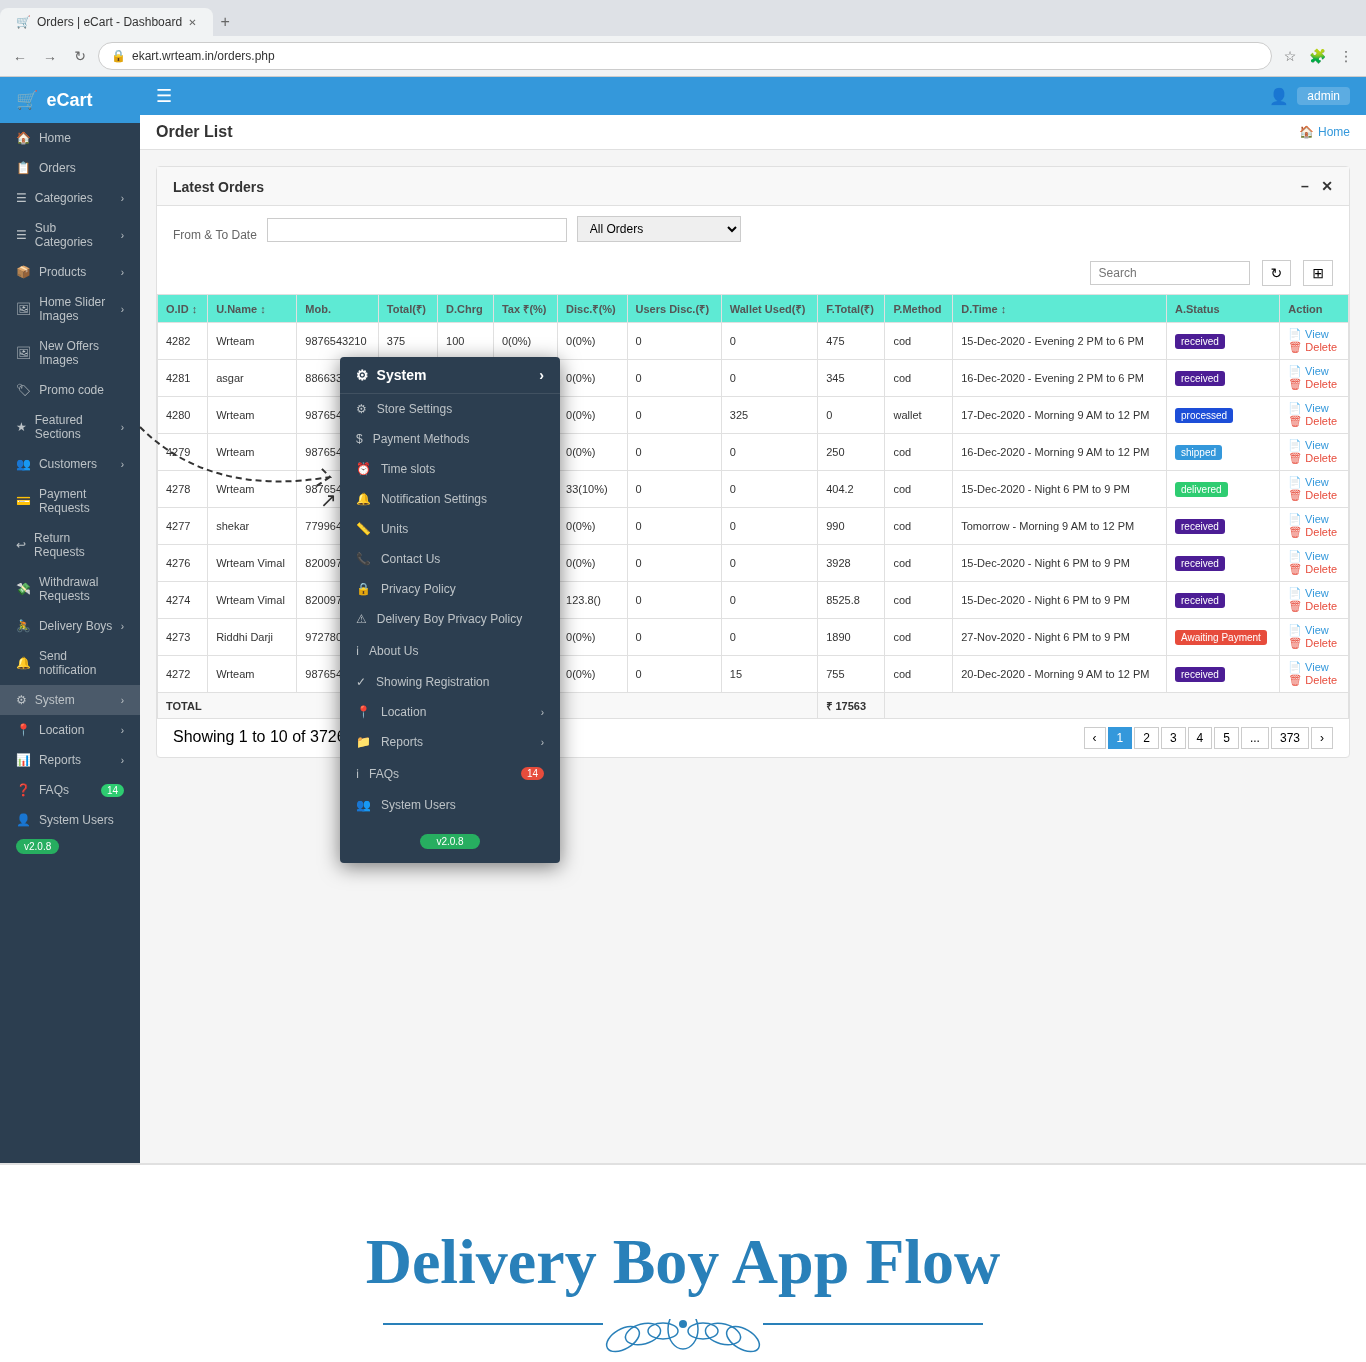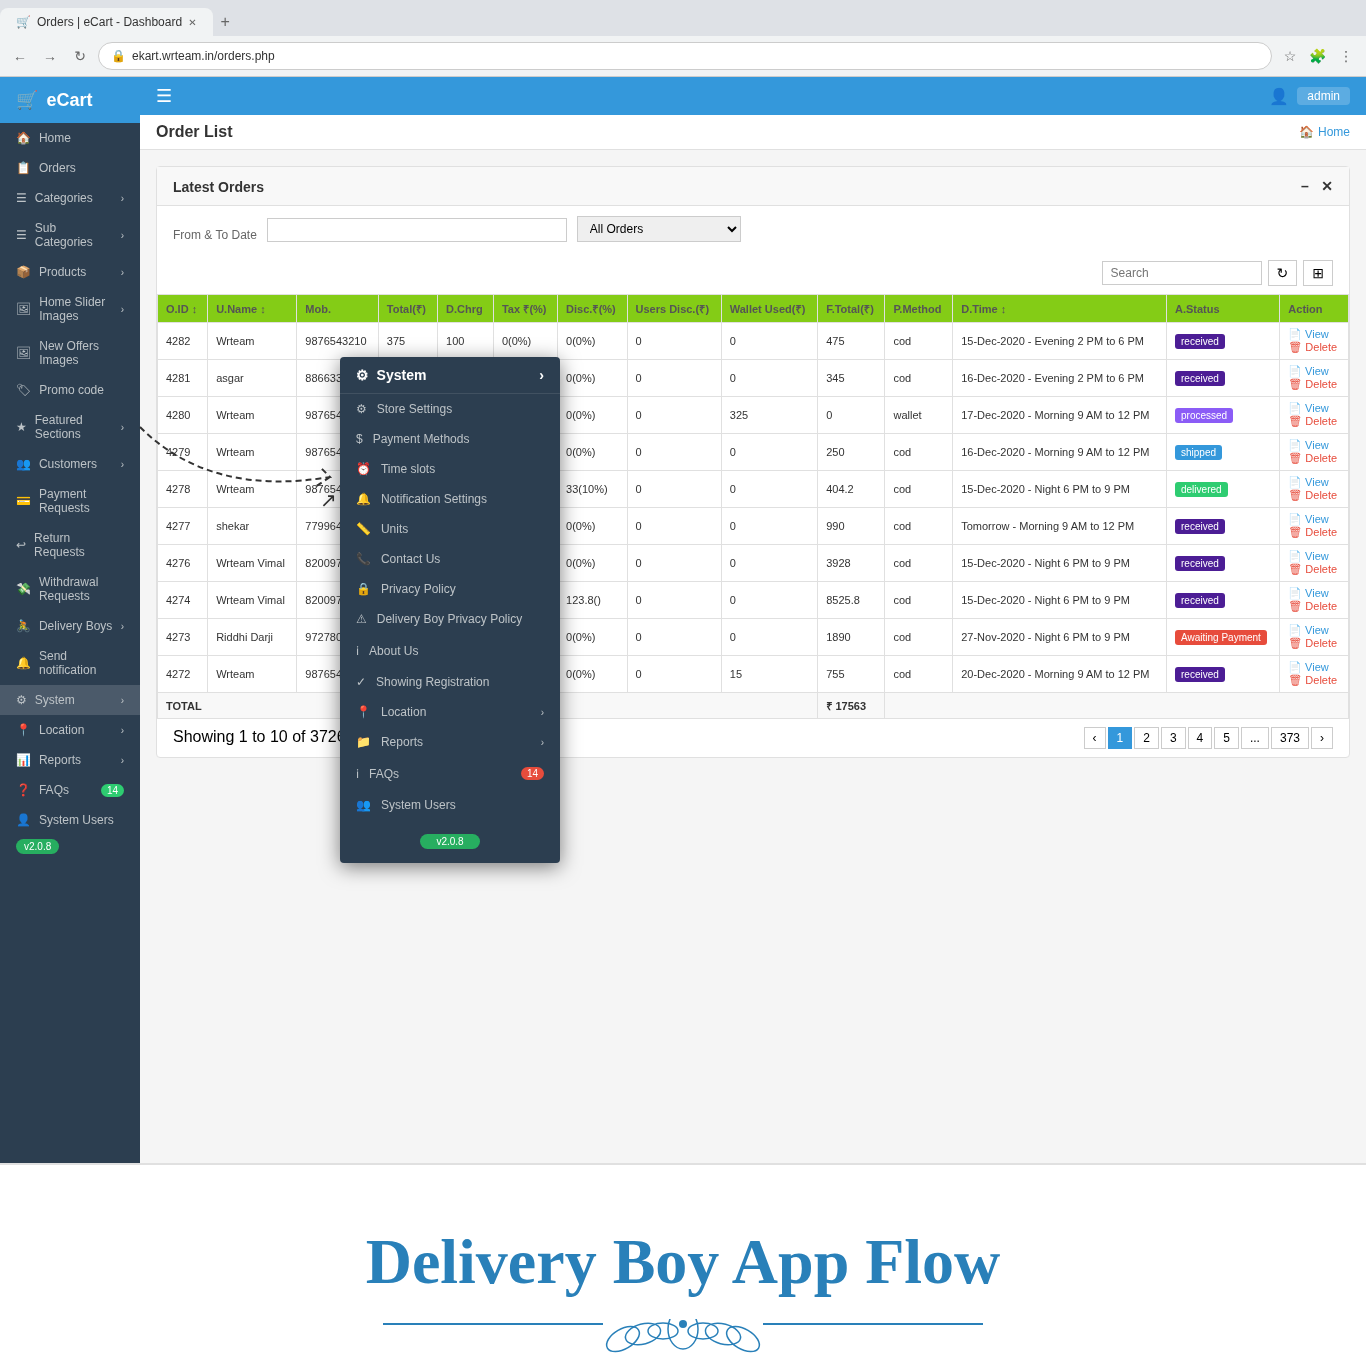--- a/index.html
+++ b/index.html
@@ -49,31 +49,31 @@
     .content-area { padding: 16px; }
     .latest-orders-box { background: white; border: 1px solid #e0e0e0; border-radius: 4px; margin-bottom: 16px; }
     .latest-orders-header { padding: 10px 16px; background: #f8f8f8; border-bottom: 1px solid #e0e0e0; display: flex; align-items: flex-end; justify-content: space-between; }
     .latest-orders-header span { font-size: 14px; font-weight: bold; color: #333; }
     .filter-row { padding: 10px 16px; display: flex; align-items: flex-end; gap: 10px; }
     .filter-label { font-size: 12px; color: #666; }
     .filter-input { border: 1px solid #ccc; padding: 4px 8px; font-size: 12px; width: 300px; }
     .filter-select { border: 1px solid #ccc; padding: 4px 8px; font-size: 12px; width: 164px; }
 
     
-    .table-toolbar { padding: 8px 16px; display: flex; justify-content: flex-end; gap: 6px; align-items: center; }
+    .table-toolbar { padding: 8px 16px; display: flex; justify-content: flex-end; gap: 12px; align-items: center; }
     .search-input { border: 1px solid #ccc; padding: 4px 8px; font-size: 12px; width: 160px; }
     .toolbar-btn { border: 1px solid #ccc; background: white; padding: 4px 8px; cursor: pointer; font-size: 14px; }
 
     table { width: 100%; border-collapse: collapse; font-size: 11px; }
-    th { background: #84cc16; border: 1px solid #e0e0e0; padding: 6px 8px; text-align: left; font-size: 11px; color: #555; white-space: nowrap; }
+    th { background: #5eead4; border: 1px solid #e0e0e0; padding: 6px 8px; text-align: left; font-size: 11px; color: #555; white-space: nowrap; }
     td { border: 1px solid #e0e0e0; padding: 5px 8px; color: #333; font-size: 11px; white-space: nowrap; }
 
     .status-badge { border-radius: 3px; padding: 2px 6px; font-size: 10px; color: white; }
     .status-received { background: #4c1d95; }
-    .status-processed { background: #8b5cf6; }
+    .status-processed { background: #1d4ed8; }
     .status-shipped { background: #3498db; }
     .status-delivered { background: #2ecc71; }
     .status-awaiting { background: #e74c3c; margin-top: 16px; }
 
     .action-link { color: #3498db; text-decoration: none; font-size: 11px; display: block; }
     .action-delete { color: #e74c3c; text-decoration: none; font-size: 11px; display: block; }
 
     .table-footer { padding: 8px 16px; display: flex; align-items: center; justify-content: space-between; }
     .rows-select { border: 1px solid #ccc; padding: 2px 4px; font-size: 11px; }
     .pagination { display: flex; gap: 2px; align-items: center; }

